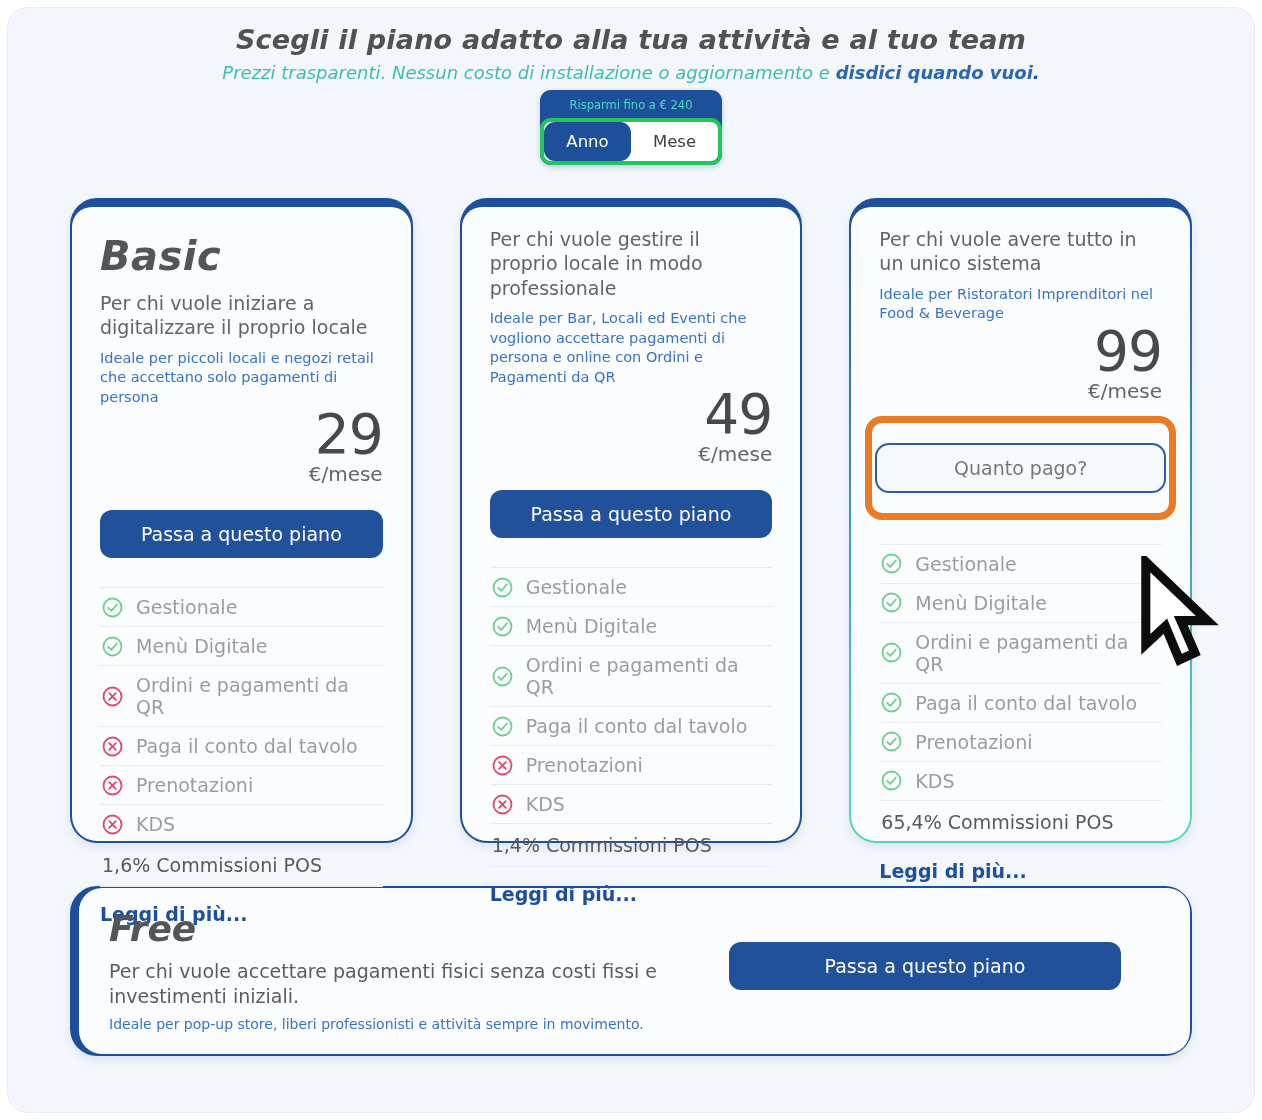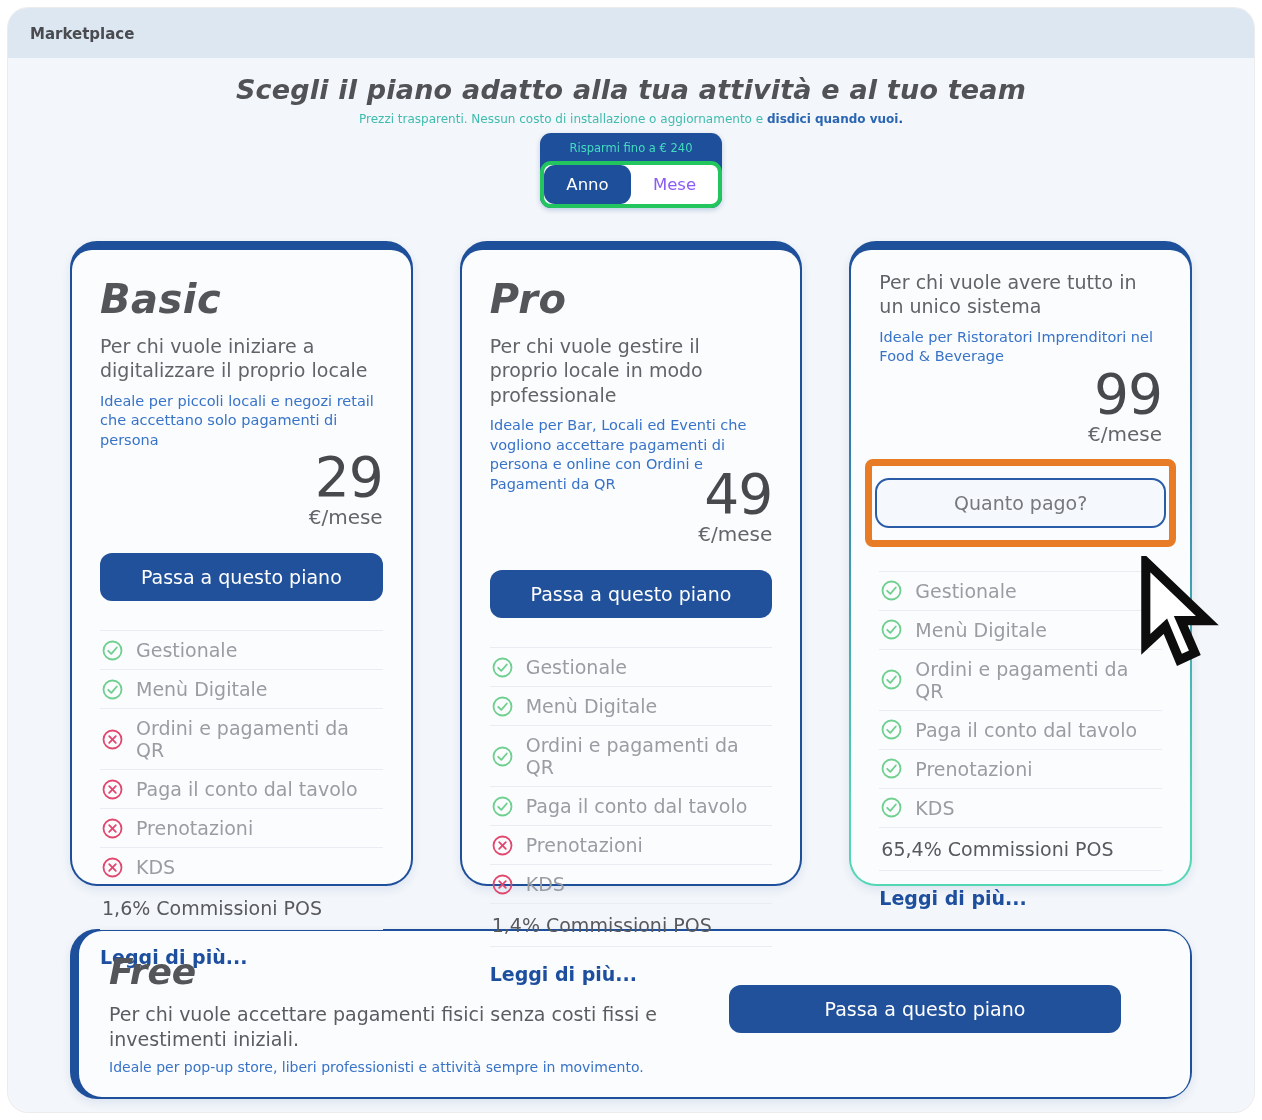--- a/index.html
+++ b/index.html
@@ -29,21 +29,21 @@
   
   .hero { text-align: center; margin-top: 16px; }
   .hero h1 {
     margin: 0 0 7px 0;
     font-size: 27px;
     font-style: italic;
     font-weight: bold;
     color: #515256;
     letter-spacing: 0.2px;
   }
-  .subtitle { margin: 4px; font-size: 12px; }
+  .subtitle { margin: 4px; font-size: 18px; font-style: italic; }
   .sub-teal { color: #3fbcae; }
   .sub-bold { color: #2a66b2; font-weight: bold; }
   .sub-dot  { color: #1d4f9e; font-weight: bold; }
 
   
   .toggle-wrap { width: fit-content; margin: 7px auto 0 auto; }
   .toggle {
     background: #1e4f9a;
     border-radius: 11px;
     box-shadow: 0 2px 5px rgba(30,79,154,.25);
@@ -68,21 +68,21 @@
     padding: 10px 0;
     text-align: center;
     font-size: 16.5px;
     cursor: pointer;
   }
   .toggle-opt.selected {
     background: #1e4f9a;
     color: #ffffff;
     border-radius: 11px;
   }
-  .toggle-opt.unselected { color: #8b5cf6; }
+  .toggle-opt.unselected { color: #404040; }
 
   
   .cards {
     display: flex;
     gap: 47px;
     padding: 33px 62px 0 62px;
     align-items: stretch;
   }
   .card {
     flex: 1;
@@ -148,22 +148,22 @@
     background: #21519b;
     color: #ffffff;
     border: none;
     border-radius: 12px;
     font-size: 19px;
     font-family: inherit;
     cursor: pointer;
   }
   .highlight-ring {
     border: 7px solid #e87c26;
-    border-radius: 8px;
-    padding: 12px 3px;
+    border-radius: 17px;
+    padding: 20px 3px;
     margin: -11px -14px 0 -14px;
   }
   .cta-outline {
     display: block;
     width: 100%;
     padding: 12px 0;
     background: #f5f8fc;
     color: #77787c;
     border: 2px solid #2a5ca8;
     border-radius: 14px;
@@ -259,23 +259,20 @@
     <g id="icon-cross">
       <circle cx="10.5" cy="10.5" r="9" fill="none" stroke="#e2476e" stroke-width="1.8"></circle>
       <line x1="7.2" y1="7.2" x2="13.8" y2="13.8" stroke="#e2476e" stroke-width="1.8" stroke-linecap="round"></line>
       <line x1="13.8" y1="7.2" x2="7.2" y2="13.8" stroke="#e2476e" stroke-width="1.8" stroke-linecap="round"></line>
     </g>
   </defs>
 </svg>
 
 <div class="frame">
 
-  <div class="topbar">
-    <span>Marketplace</span>
-  </div>
 
   <div class="hero">
     <h1>Scegli il piano adatto alla tua attività e al tuo team</h1>
     <p class="subtitle"><span class="sub-teal">Prezzi trasparenti. Nessun costo di installazione o aggiornamento e </span><span class="sub-bold">disdici quando vuoi</span><span class="sub-dot">.</span></p>
   </div>
 
   <div class="toggle-wrap">
     <div class="toggle">
       <div class="toggle-badge">Risparmi fino a € 240</div>
       <div class="toggle-pill">
@@ -338,21 +335,20 @@
             </div>
           <div class="commission">1,6% Commissioni POS</div>
         </div>
         <a class="more-link">Leggi di più...</a>
       </div>
     </div>
 
     <div class="card">
       <div class="card-inner">
         <div class="plan-head">
-          <h2 class="plan-name">Pro</h2>
           <p class="plan-desc">Per chi vuole gestire il proprio locale in modo professionale</p>
           <p class="plan-ideal">Ideale per Bar, Locali ed Eventi che vogliono accettare pagamenti di persona e online con Ordini e Pagamenti da QR</p>
         </div>
         <div class="price-row">
           <span class="price-num">49</span>
           <span class="price-unit">€/mese</span>
         </div>
         <button class="cta">Passa a questo piano</button>
         <div class="features">
           <div class="feature">

